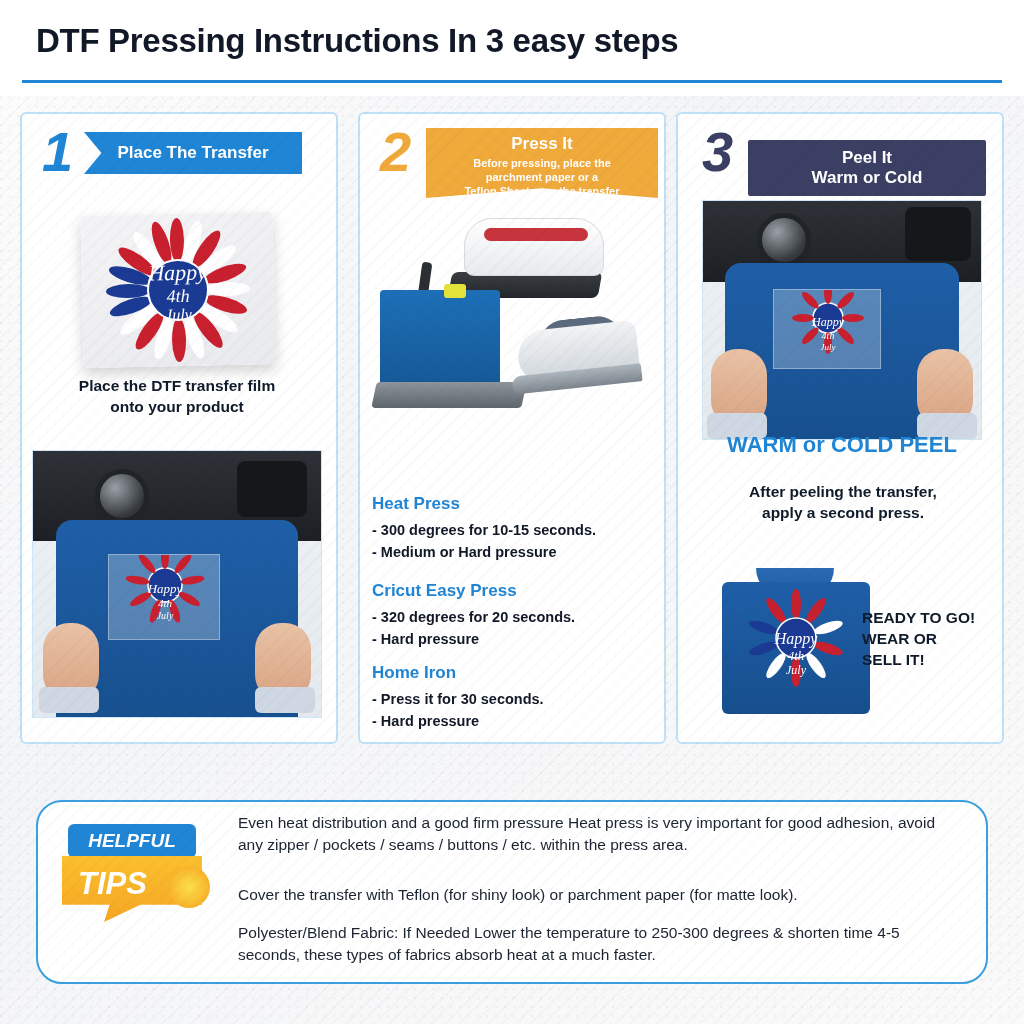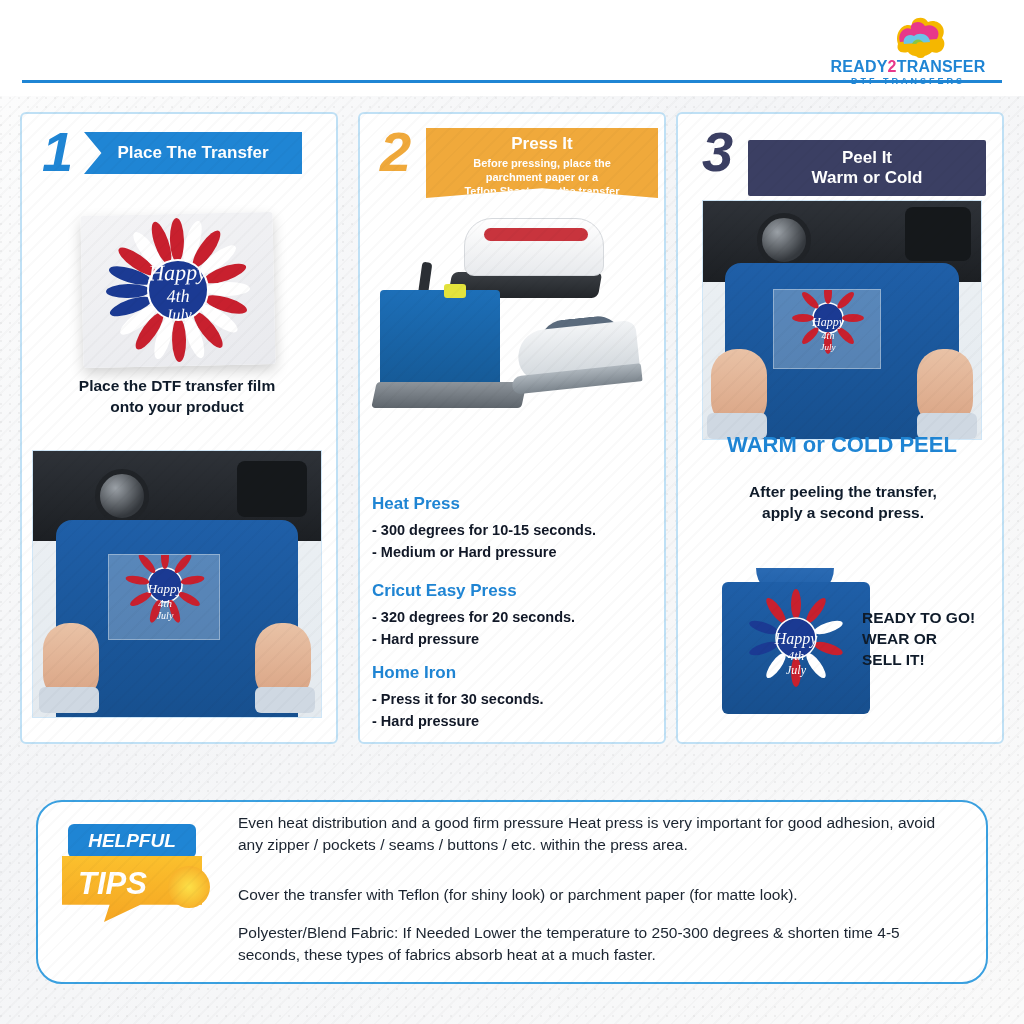--- a/index.html
+++ b/index.html
@@ -262,34 +262,22 @@
   #tip1 { top: 812px; }
   #tip2 { top: 884px; }
   #tip3 { top: 922px; }
 </style>
 </head>
 <body>
 
 <div class="page">
 
   <div class="header">
+    <div class="header-title">DTF Pressing Instructions In 3 easy steps</div>
     <div class="header-rule"></div>
-    <div class="logo">
-      <svg class="logo-mark" viewBox="0 0 62 44">
-        <path d="M8 30 C4 18, 14 8, 22 12 C20 4, 34 0, 38 8 C48 4, 58 14, 52 24 C58 30, 52 42, 42 38 C36 44, 22 44, 18 38 C10 40, 6 36, 8 30 Z" fill="#f5b700"></path>
-        <path d="M10 28 C7 20, 14 12, 21 15 C19 8, 31 5, 35 12 C44 9, 52 17, 47 25 Z" fill="#e8388a"></path>
-        <path d="M14 30 C12 24, 18 19, 24 22 C30 17, 40 21, 40 28 Z" fill="#6bc4e8"></path>
-        <path d="M22 30 C24 24, 32 24, 34 30 Z" fill="#8dc63f"></path>
-        <rect x="26" y="28" width="9" height="16" rx="4" fill="#f5b700"></rect>
-      </svg>
-      <div class="logo-word">
-        <span>READY</span><span class="num">2</span><span>TRANSFER</span>
-      </div>
-      <div class="logo-sub">DTF TRANSFERS</div>
-    </div>
   </div>
 
   <div class="panel" id="panel-1"></div>
   <div class="step-num" id="step1-num">1</div>
   <div class="banner" id="banner1">
     <div class="t1">Place The Transfer</div>
   </div>
 
   <div class="imgbox" id="film">
     <svg viewBox="0 0 192 152" width="192" height="152">

